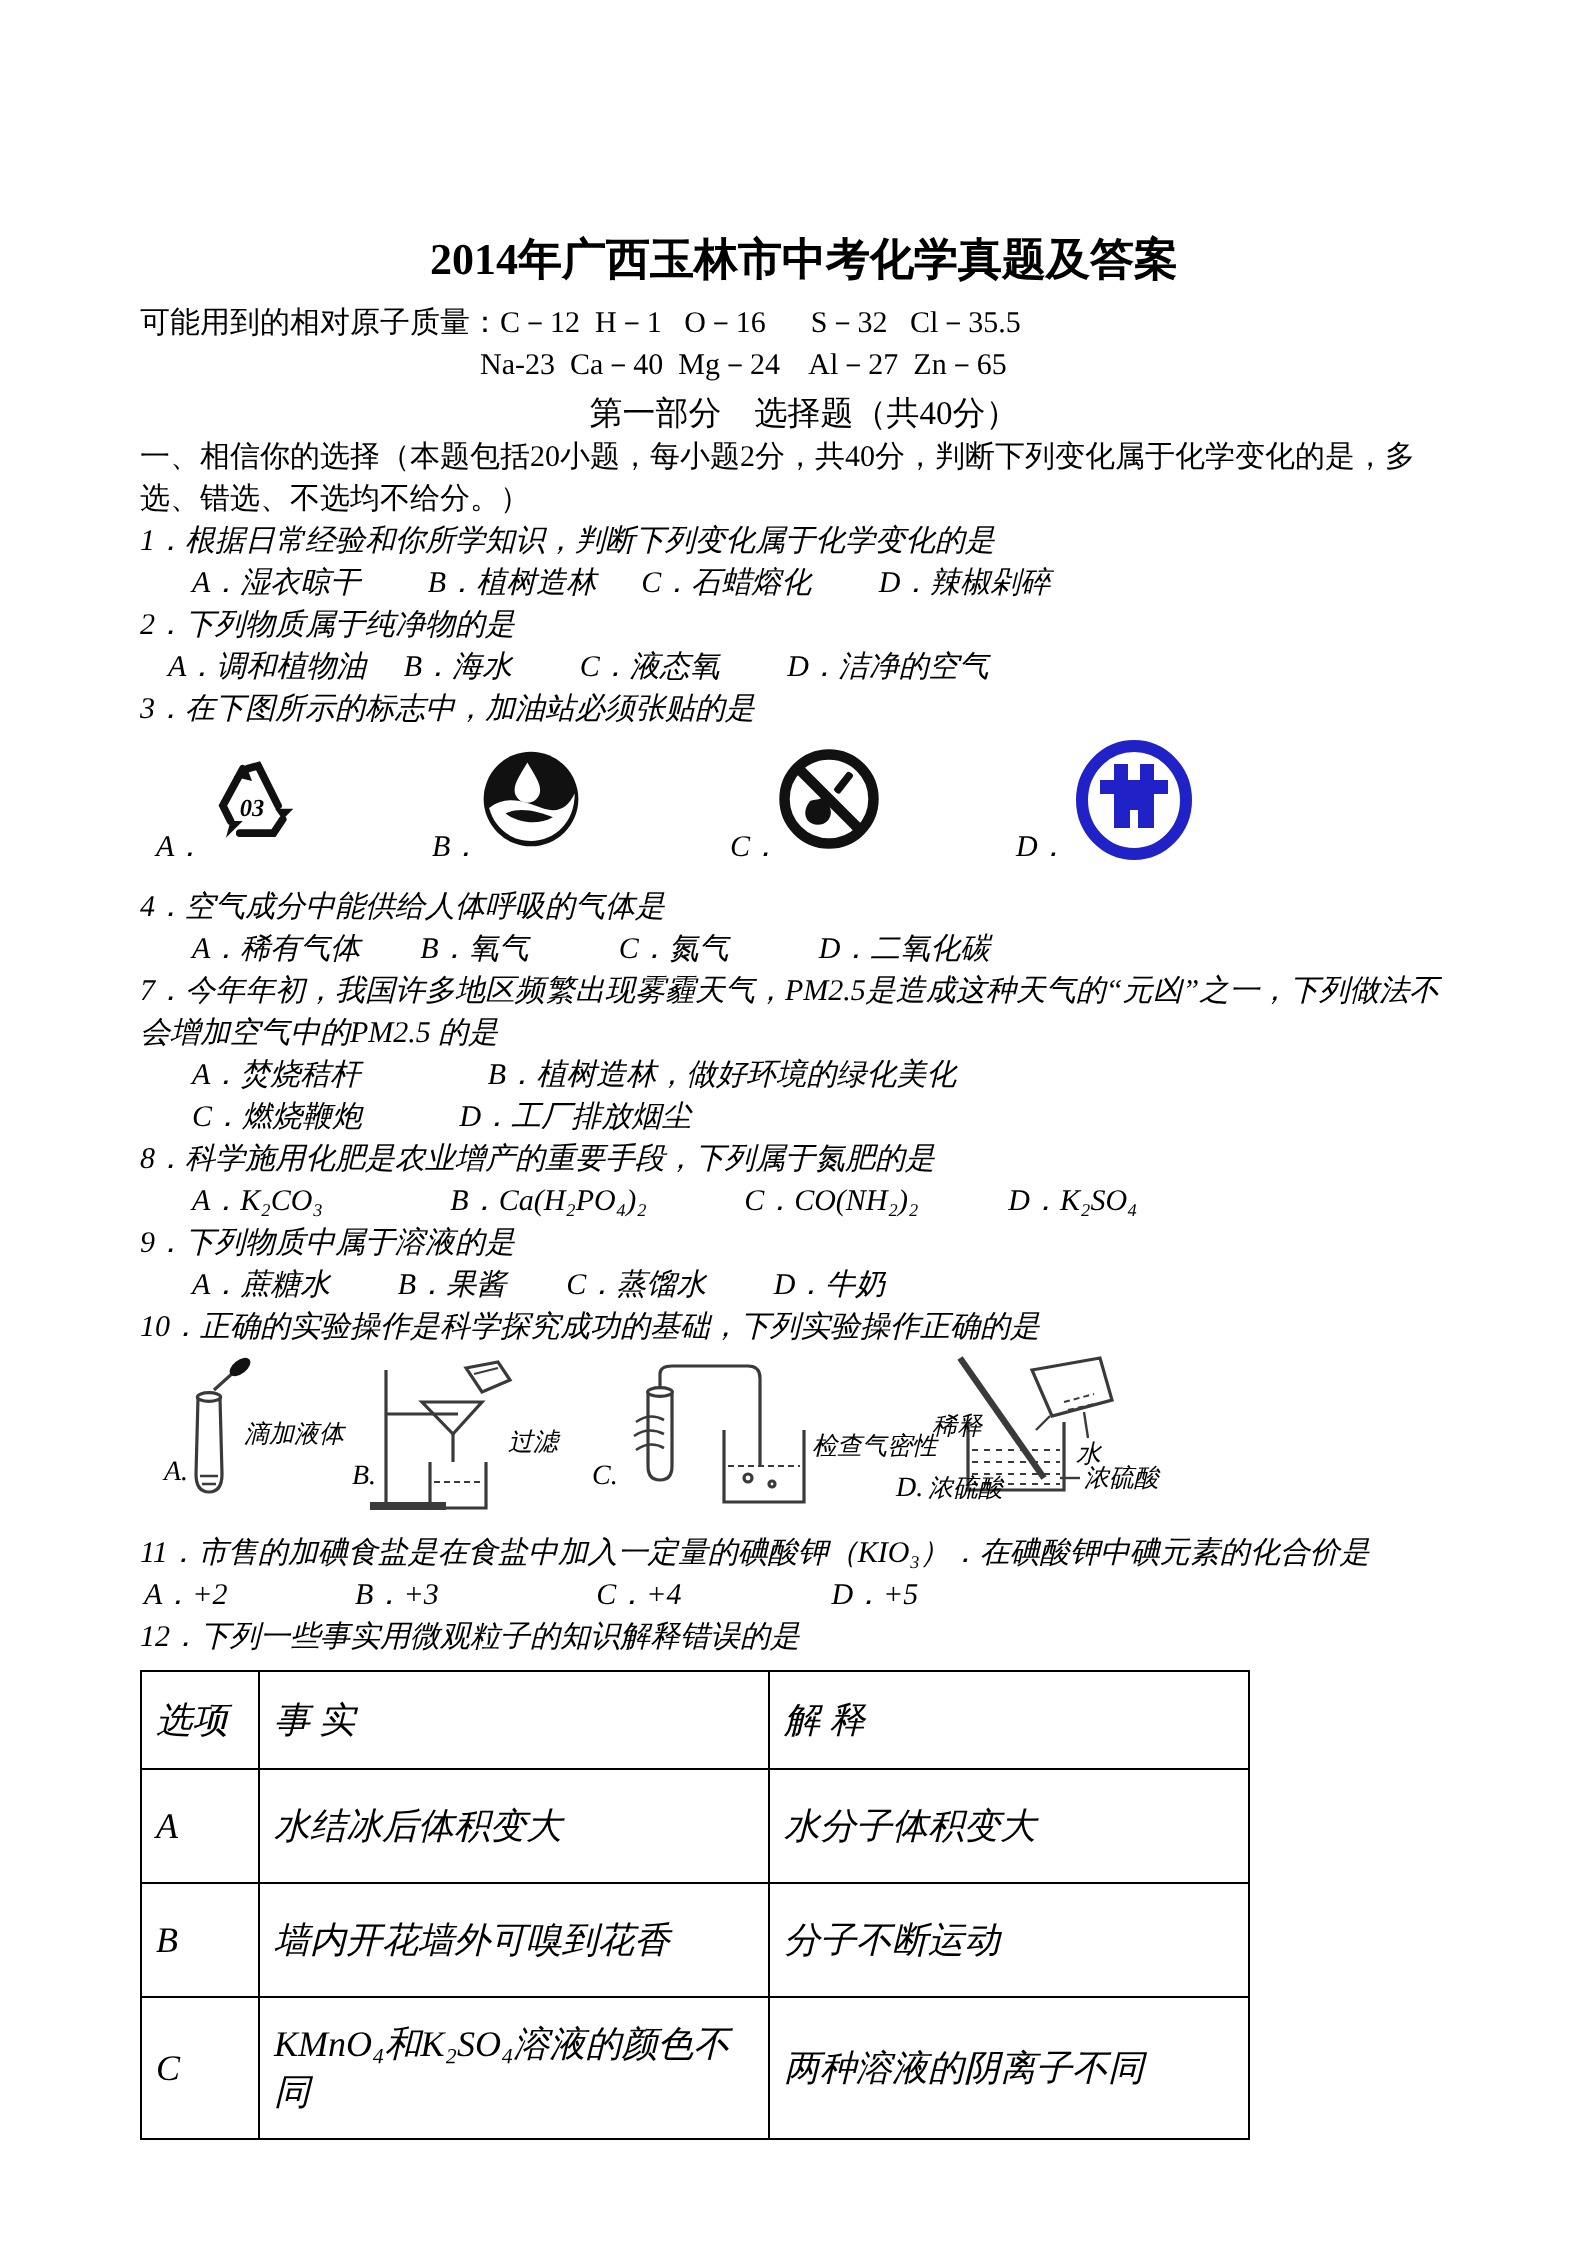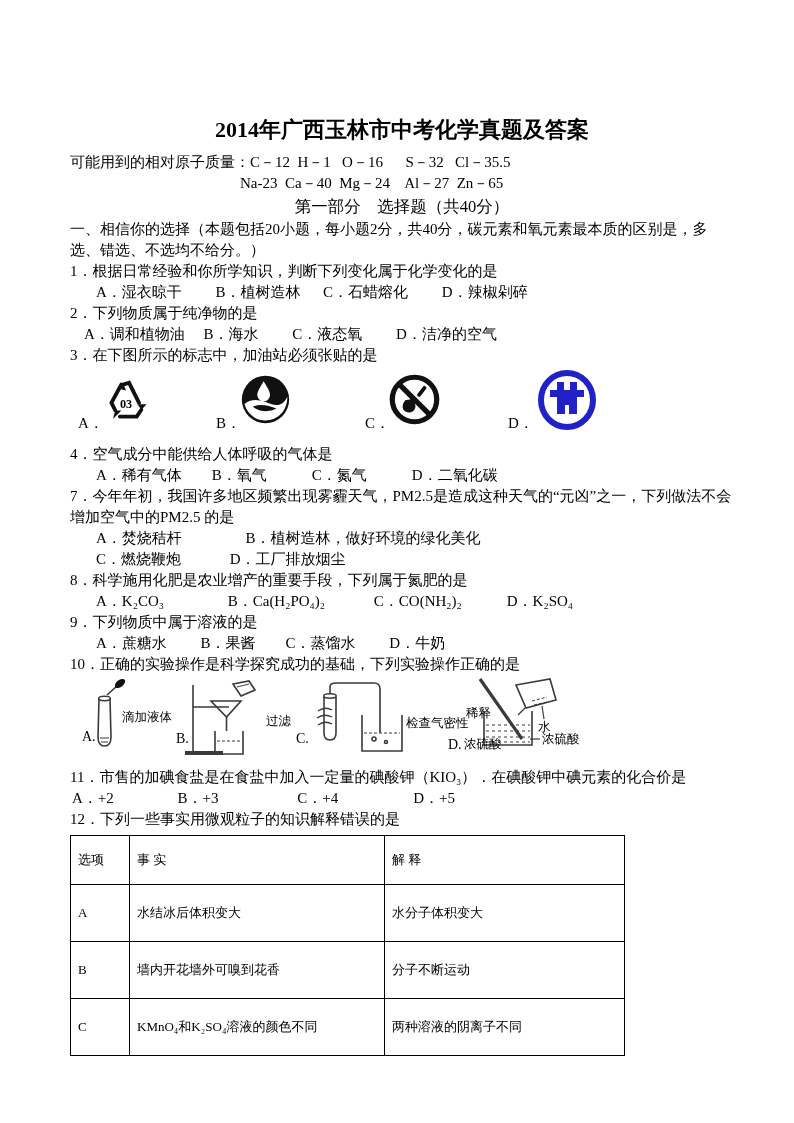--- a/index.html
+++ b/index.html
@@ -6,50 +6,50 @@
   body{width:794px;height:1123px;font-family:"Liberation Serif","DejaVu Serif",serif;
        font-size:15px;color:#000;overflow:hidden;}
   .content{padding:100px 60px 0 70px;margin-top:16px;}
   .line{white-space:pre-wrap;line-height:21px;}
   .title{font-size:22px;font-weight:bold;text-align:center;margin:0 0 8px 0;line-height:28px;}
   .masses2{margin-left:170px;}
   .section-heading{text-align:center;font-weight:normal;font-size:16.5px;line-height:25px;white-space:pre-wrap;}
   .opt{padding-left:26px;}
   .opt-sm{padding-left:14px;}
   .opt-none{padding-left:2px;}
-  .q{margin:0;}
+  .q{margin:0;font-style:italic;}
   
   .signs-row{position:relative;height:74px;margin:2px 0 2px 0;}
   .signs-row .letter{position:absolute;top:46px;font-size:15px;}
   .sign-icon{position:absolute;}
   
   .lab-row{position:relative;height:90px;margin:2px 0 0 0;}
   .lab-row .letter{position:absolute;font-size:14px;}
   .lab-caption{position:absolute;font-size:12.5px;line-height:13px;white-space:nowrap;}
   .lab-svg{position:absolute;left:0;top:0;}
   
   table.q12{border-collapse:collapse;margin-top:5px;}
   table.q12 th,table.q12 td{border:1.6px solid #000;font-weight:normal;text-align:left;
-     font-size:13px;padding:11px 7px;vertical-align:middle;}
+     font-size:18px;padding:11px 7px;vertical-align:middle;}
   table.q12 th{height:26px;}
   table.q12 td{height:34px;}
   .col-opt{width:44px;}
   .col-fact{width:240px;}
   .col-expl{width:225px;}
 </style>
 </head>
 <body>
 
 <div class="content">
 
   <div class="title">2014年广西玉林市中考化学真题及答案</div>
   <div class="line">可能用到的相对原子质量：C－12  H－1   O－16      S－32   Cl－35.5</div>
   <div class="line masses2">Na-23  Ca－40  Mg－24    Al－27  Zn－65</div>
   <div class="section-heading">第一部分　选择题（共40分）</div>
-  <div class="line">一、相信你的选择（本题包括20小题，每小题2分，共40分，碳元素和氧元素最本质的区别是，多选、错选、不选均不给分。）</div>
+  <div class="line">一、相信你的选择（本题包括20小题，每小题2分，共40分，判断下列变化属于化学变化的是，多选、错选、不选均不给分。）</div>
 
   <div class="q">
     <div class="line">1．根据日常经验和你所学知识，判断下列变化属于化学变化的是</div>
     <div class="line opt">A．湿衣晾干　　 B．植树造林　  C．石蜡熔化　 　D．辣椒剁碎</div>
   </div>
 
   <div class="q">
     <div class="line">2．下列物质属于纯净物的是</div>
     <div class="line opt-sm">A．调和植物油　 B．海水　　 C．液态氧　　 D．洁净的空气</div>
   </div>
@@ -164,21 +164,21 @@
           <path d="M46 6 L80 0 L86 21 L56 29 Z"></path>
           <path d="M62 22 l15 -4 M64 26 l13 -3" stroke-width="1" stroke-dasharray="3 2"></path>
           <path d="M55 29 l-7 7" stroke-width="1.2"></path>
           <path d="M72 27 l2 13" stroke-width="1.2"></path>
           <path d="M60 60 h10" stroke-width="1.2"></path>
         </g>
       </svg>
       <span class="letter" style="left:12px;top:52px">A.</span>
       <span class="lab-caption" style="left:52px;top:34px">滴加液体</span>
       <span class="letter" style="left:106px;top:54px">B.</span>
-      <span class="lab-caption" style="left:196px;top:38px">过滤</span>
+      <span class="lab-caption" style="left:184px;top:38px">过滤</span>
       <span class="letter" style="left:226px;top:54px">C.</span>
       <span class="lab-caption" style="left:336px;top:40px">检查气密性</span>
       <span class="letter" style="left:378px;top:60px">D.</span>
       <span class="lab-caption" style="left:396px;top:30px">稀释</span>
       <span class="lab-caption" style="left:394px;top:61px">浓硫酸</span>
       <span class="lab-caption" style="left:468px;top:44px">水</span>
       <span class="lab-caption" style="left:472px;top:56px">浓硫酸</span>
     </div>
   </div>
 

